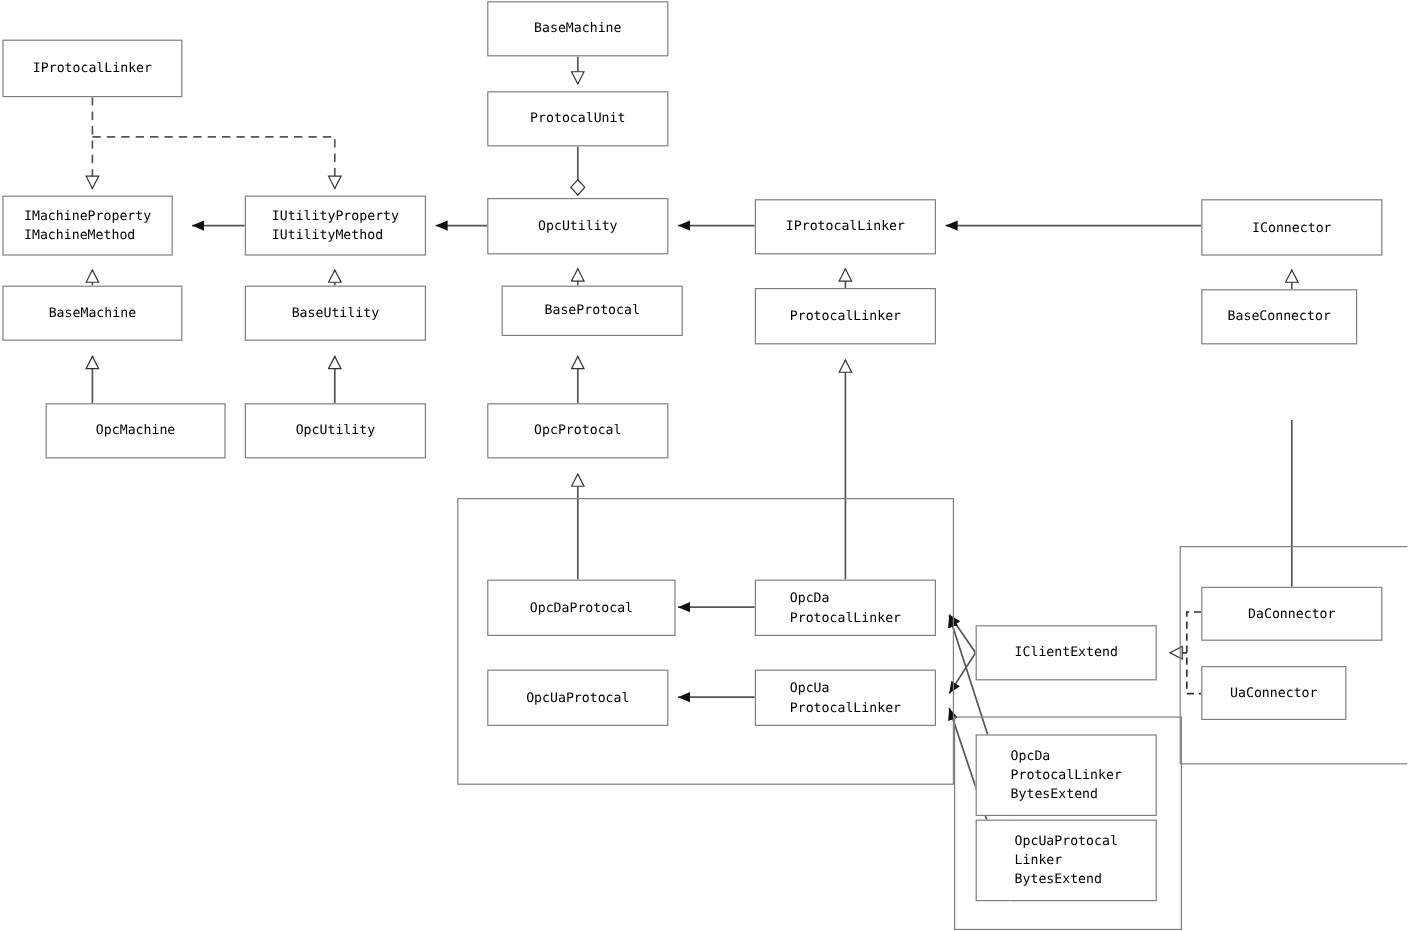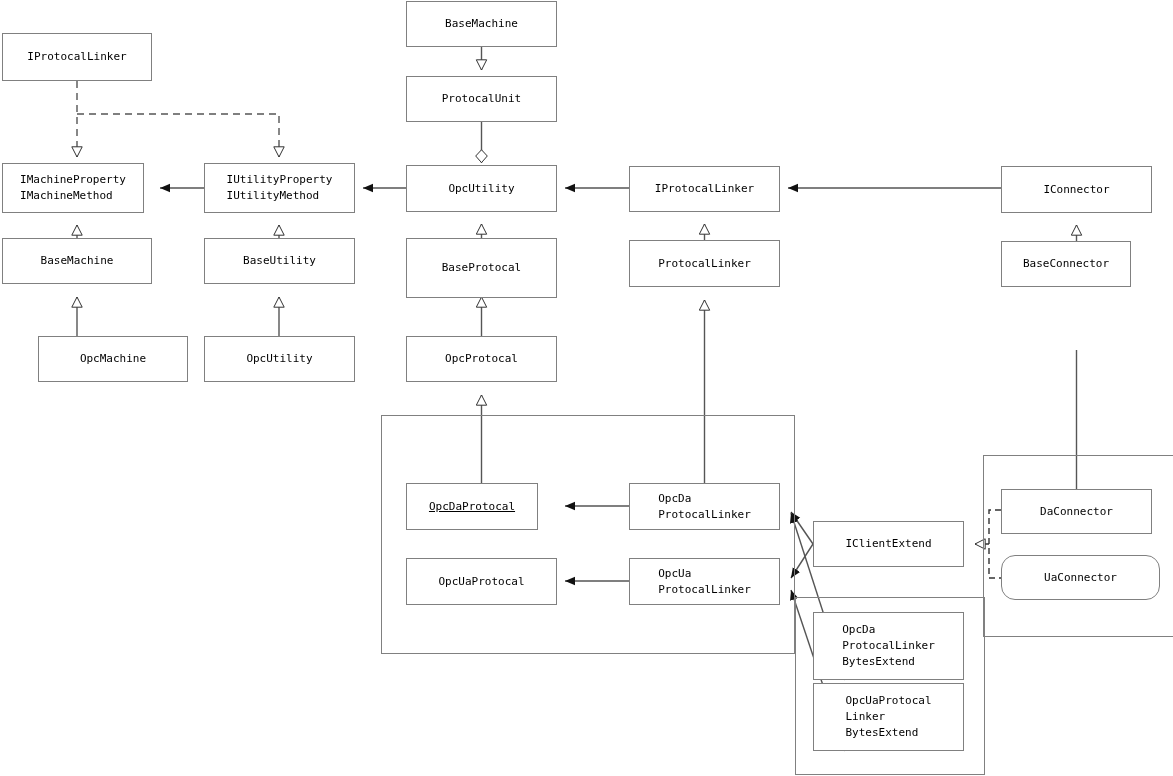--- a/index.html
+++ b/index.html
@@ -136,47 +136,47 @@
   <div class="node" style="left:406px; top:165px; width:151px; height:47px;">OpcUtility</div>
 
   <div class="node" style="left:629px; top:166px; width:151px; height:46px;">IProtocalLinker</div>
 
   <div class="node" style="left:1001px; top:166px; width:151px; height:47px;">IConnector</div>
 
   <div class="node" style="left:2px; top:238px; width:150px; height:46px;">BaseMachine</div>
 
   <div class="node" style="left:204px; top:238px; width:151px; height:46px;">BaseUtility</div>
 
-  <div class="node" style="left:406px; top:238px; width:151px; height:60px;">BaseProtocal</div>
+  <div class="node" style="left:418px; top:238px; width:151px; height:42px;">BaseProtocal</div>
 
   <div class="node" style="left:629px; top:240px; width:151px; height:47px;">ProtocalLinker</div>
 
   <div class="node" style="left:1001px; top:241px; width:130px; height:46px;">BaseConnector</div>
 
   <div class="node" style="left:2px; top:336px; width:150px; height:46px;margin-left:36px;">OpcMachine</div>
 
   <div class="node" style="left:204px; top:336px; width:151px; height:46px;">OpcUtility</div>
 
   <div class="node" style="left:406px; top:336px; width:151px; height:46px;">OpcProtocal</div>
 
-  <div class="node" style="left:406px; top:483px; width:132px; height:47px;text-decoration:underline;">OpcDaProtocal</div>
+  <div class="node" style="left:406px; top:483px; width:157px; height:47px;">OpcDaProtocal</div>
 
   <div class="node" style="left:629px; top:483px; width:151px; height:47px;">OpcDa
 ProtocalLinker</div>
 
   <div class="node" style="left:406px; top:558px; width:151px; height:47px;">OpcUaProtocal</div>
 
   <div class="node" style="left:629px; top:558px; width:151px; height:47px;">OpcUa
 ProtocalLinker</div>
 
   <div class="node" style="left:813px; top:521px; width:151px; height:46px;">IClientExtend</div>
 
   <div class="node" style="left:1001px; top:489px; width:151px; height:45px;">DaConnector</div>
 
-  <div class="node" style="left:1001px; top:555px; width:159px; height:45px;border-radius:14px;">UaConnector</div>
+  <div class="node" style="left:1001px; top:555px; width:121px; height:45px;">UaConnector</div>
 
   <div class="node" style="left:813px; top:612px; width:151px; height:68px;">OpcDa
 ProtocalLinker
 BytesExtend</div>
 
   <div class="node" style="left:813px; top:683px; width:151px; height:68px;">OpcUaProtocal
 Linker
 BytesExtend</div>
 
 </div>

